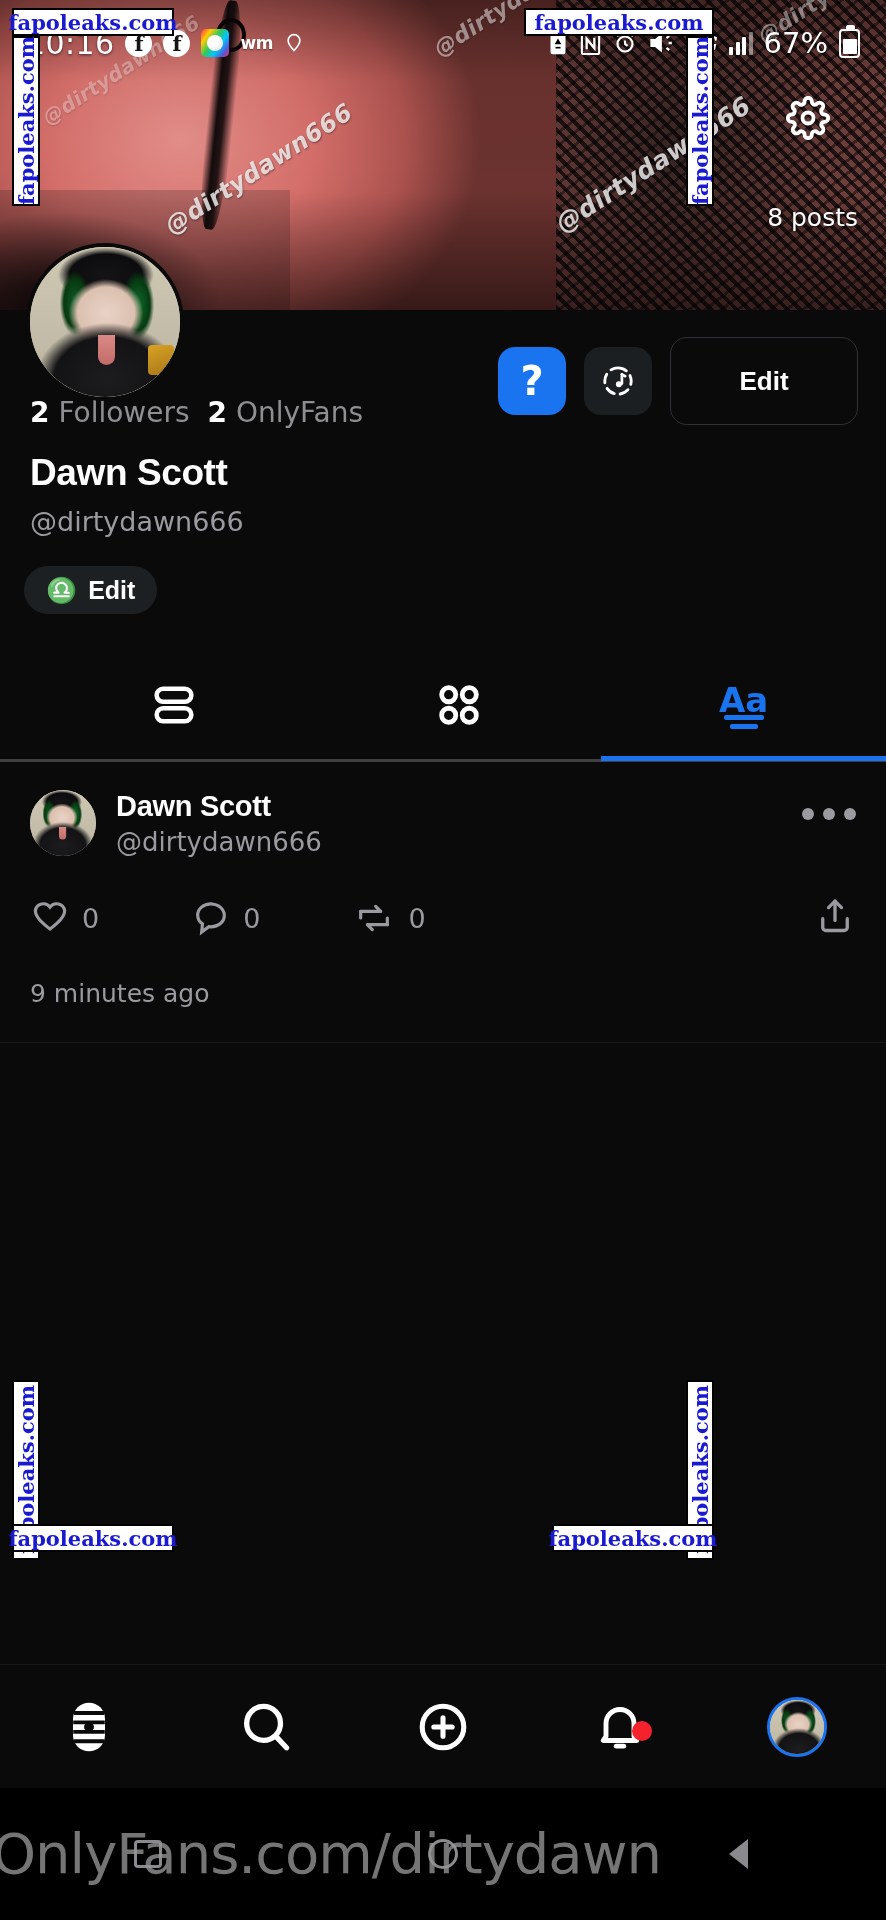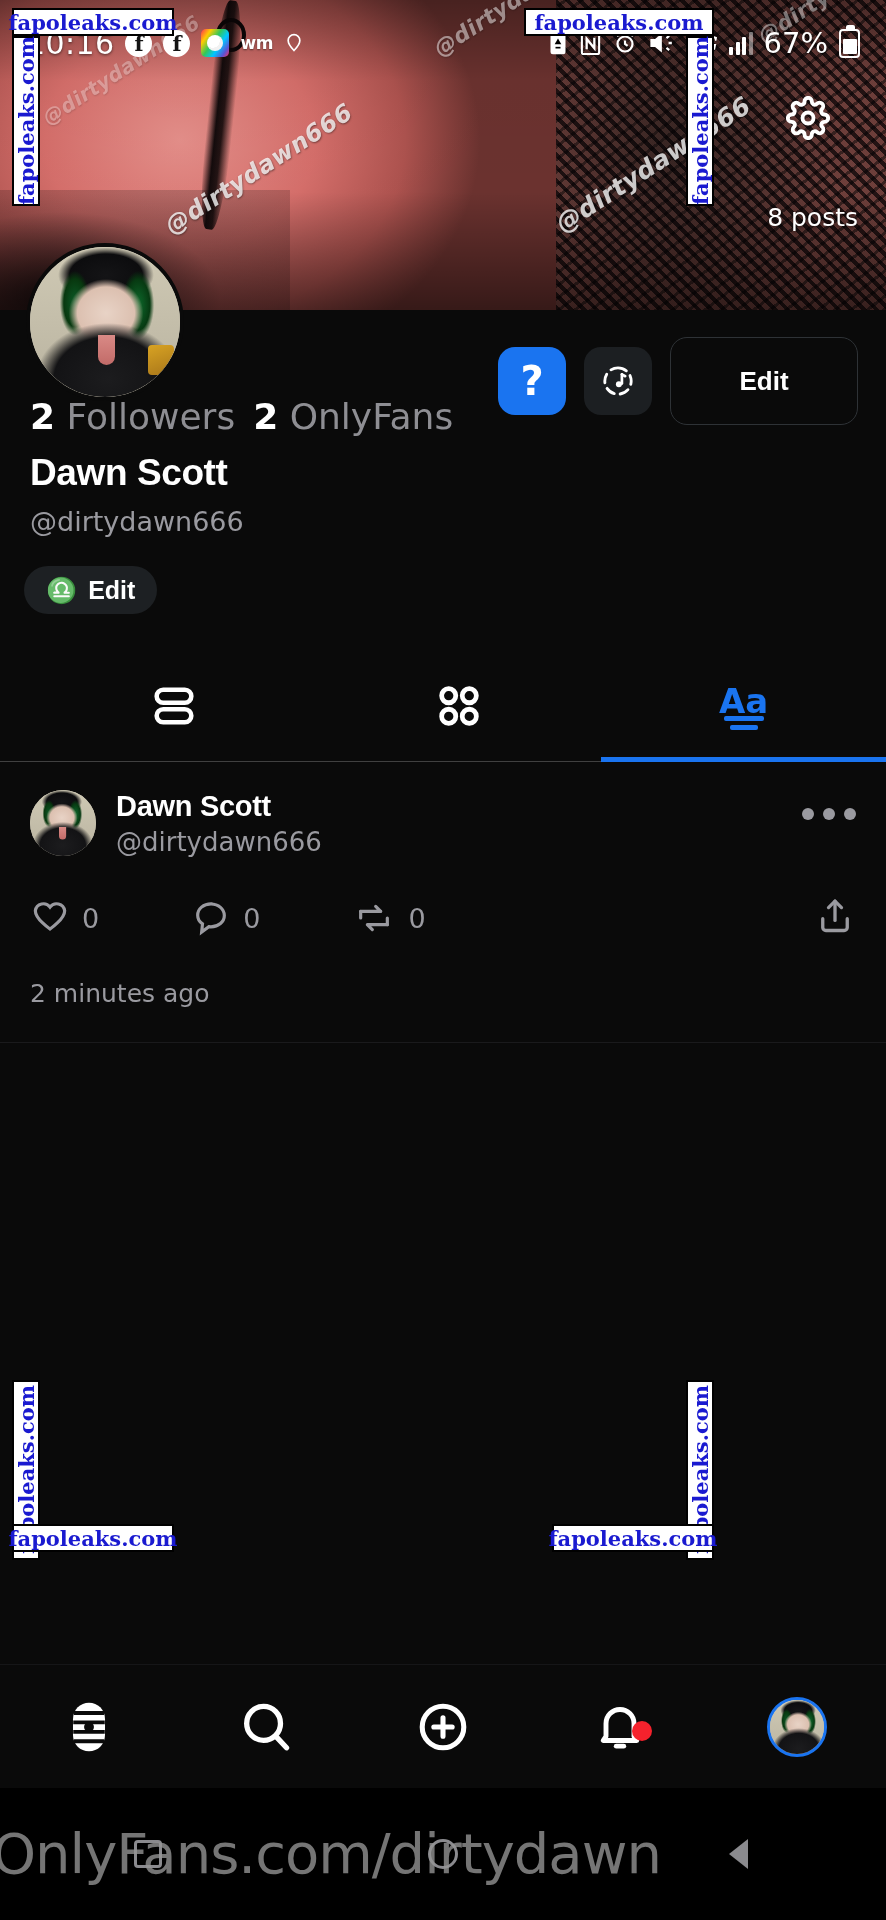--- a/index.html
+++ b/index.html
@@ -219,21 +219,21 @@
   .btn-edit {
     width: 188px; height: 88px; border-radius: 17px;
     background: transparent; border: 1.5px solid #2e3236;
     display: flex; align-items: center; justify-content: center;
     color: #fff; font-size: 26px; font-weight: bold;
     cursor: pointer;
   }
 
   .stats {
     position: absolute; left: 30px; top: 86px;
-    font-size: 36px; color: #8e8e93;
+    font-size: 28px; color: #8e8e93;
     font-family: "DejaVu Sans", sans-serif;
     display: flex; gap: 18px;
   }
   .stats .st { cursor: pointer; }
   .stats b { color: #fff; font-weight: bold; }
 
   .display-name {
     position: absolute; left: 30px; top: 142px;
     color: #fff; font-size: 37px; font-weight: bold;
     letter-spacing: -.4px;
@@ -250,21 +250,21 @@
     display: inline-flex; align-items: center; gap: 11px;
     color: #fff; font-size: 25px; font-weight: bold;
     cursor: pointer;
   }
 
   
   .tabs {
     position: absolute; top: 650px; left: 0;
     width: 886px; height: 112px;
     display: flex; align-items: center;
-    border-bottom: 1px solid #404040;
+    border-bottom: 3px solid #404040;
     padding-left: 32px;
   }
   .tab {
     flex: 1; height: 112px;
     display: flex; align-items: center; justify-content: center;
     position: relative; cursor: pointer;
   }
   .tab.active::after {
     content: ""; position: absolute; left: 0; right: 0; bottom: 0;
     height: 5px; background: #1a74f0;
@@ -570,21 +570,21 @@
       </div>
       <div class="pa-share">
         <svg width="42" height="42" viewBox="0 0 24 24" fill="none" stroke="#9a9aa0" stroke-width="1.9" stroke-linecap="round" stroke-linejoin="round">
           <path d="M12 3.5v11"></path>
           <path d="M8.3 7.2L12 3.5l3.7 3.7"></path>
           <path d="M5 13.5v5a1.8 1.8 0 0 0 1.8 1.8h10.4A1.8 1.8 0 0 0 19 18.5v-5"></path>
         </svg>
       </div>
     </div>
 
-    <div class="post-time">2 minutes ago</div>
+    <div class="post-time">9 minutes ago</div>
   </div>
 
   <div class="bottomnav">
     <div class="bn">
       <svg width="62" height="62" viewBox="0 0 24 24" fill="#fff">
         <path d="M12 2.6c-3.4 0-6.2 2.6-6.2 6.4v6c0 3.8 2.8 6.4 6.2 6.4s6.2-2.6 6.2-6.4v-6c0-3.8-2.8-6.4-6.2-6.4z"></path>
         <path d="M6.2 6.6h11.6M5.9 10.2h12.2M5.9 13.9h12.2M6.2 17.5h11.6" stroke="#0a0a0a" stroke-width="1.5"></path>
         <circle cx="12" cy="12" r="1.9" fill="#0a0a0a"></circle>
       </svg>
     </div>

